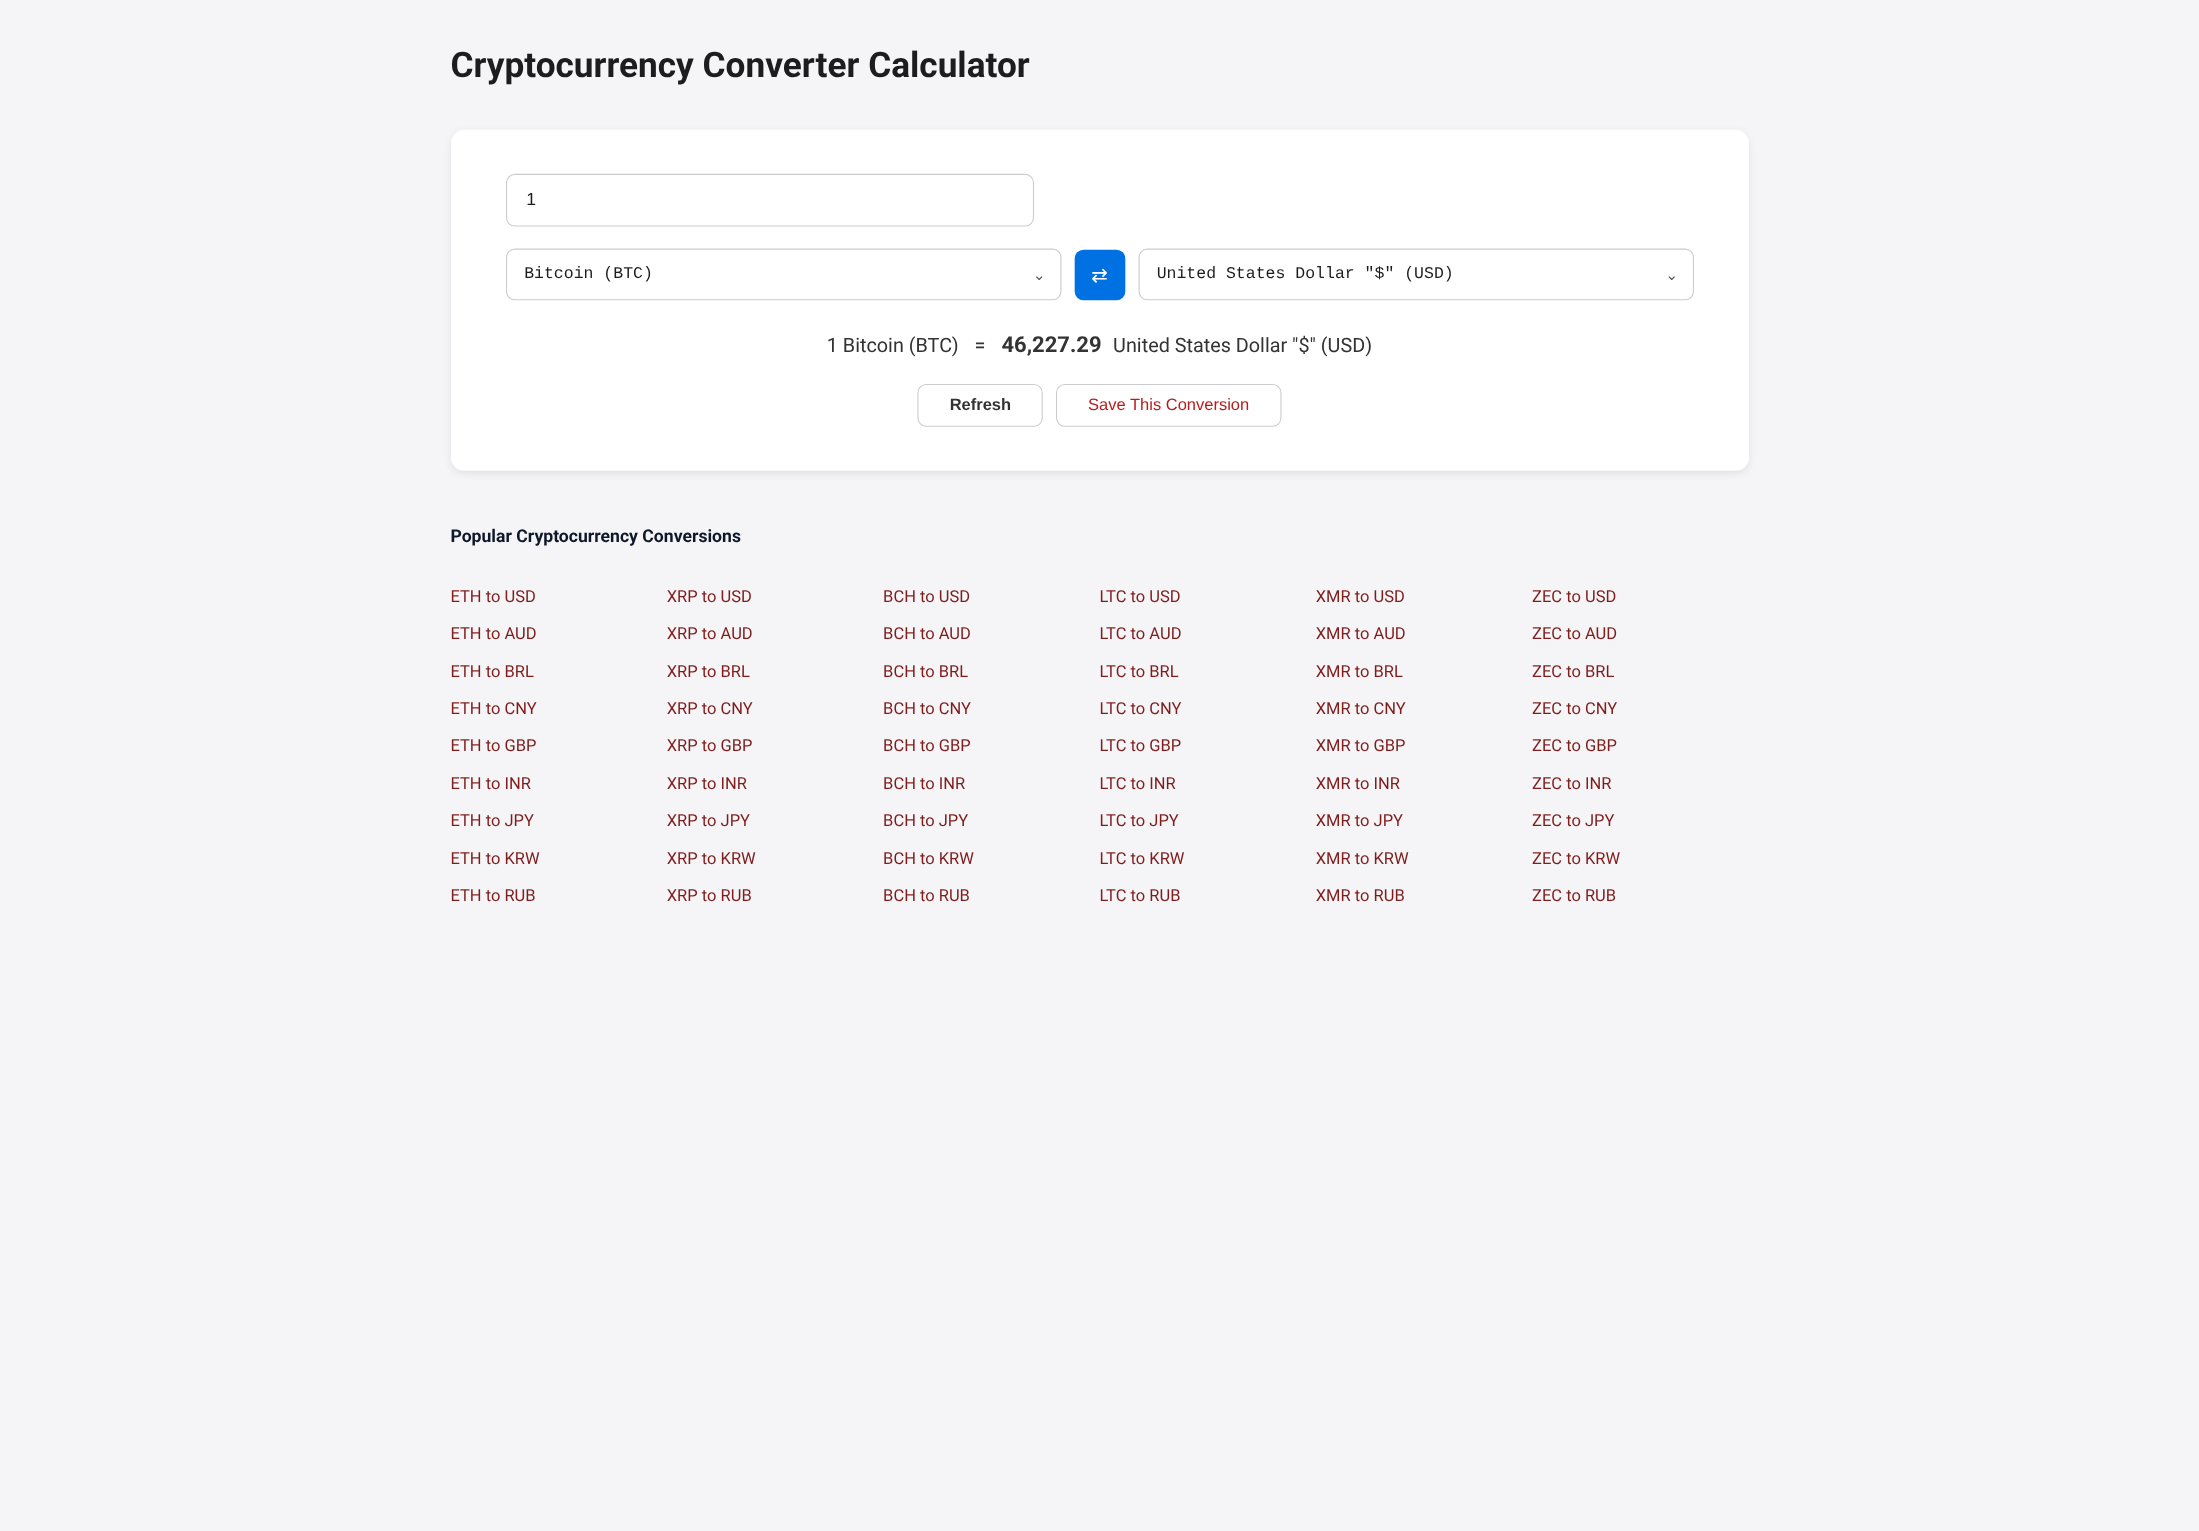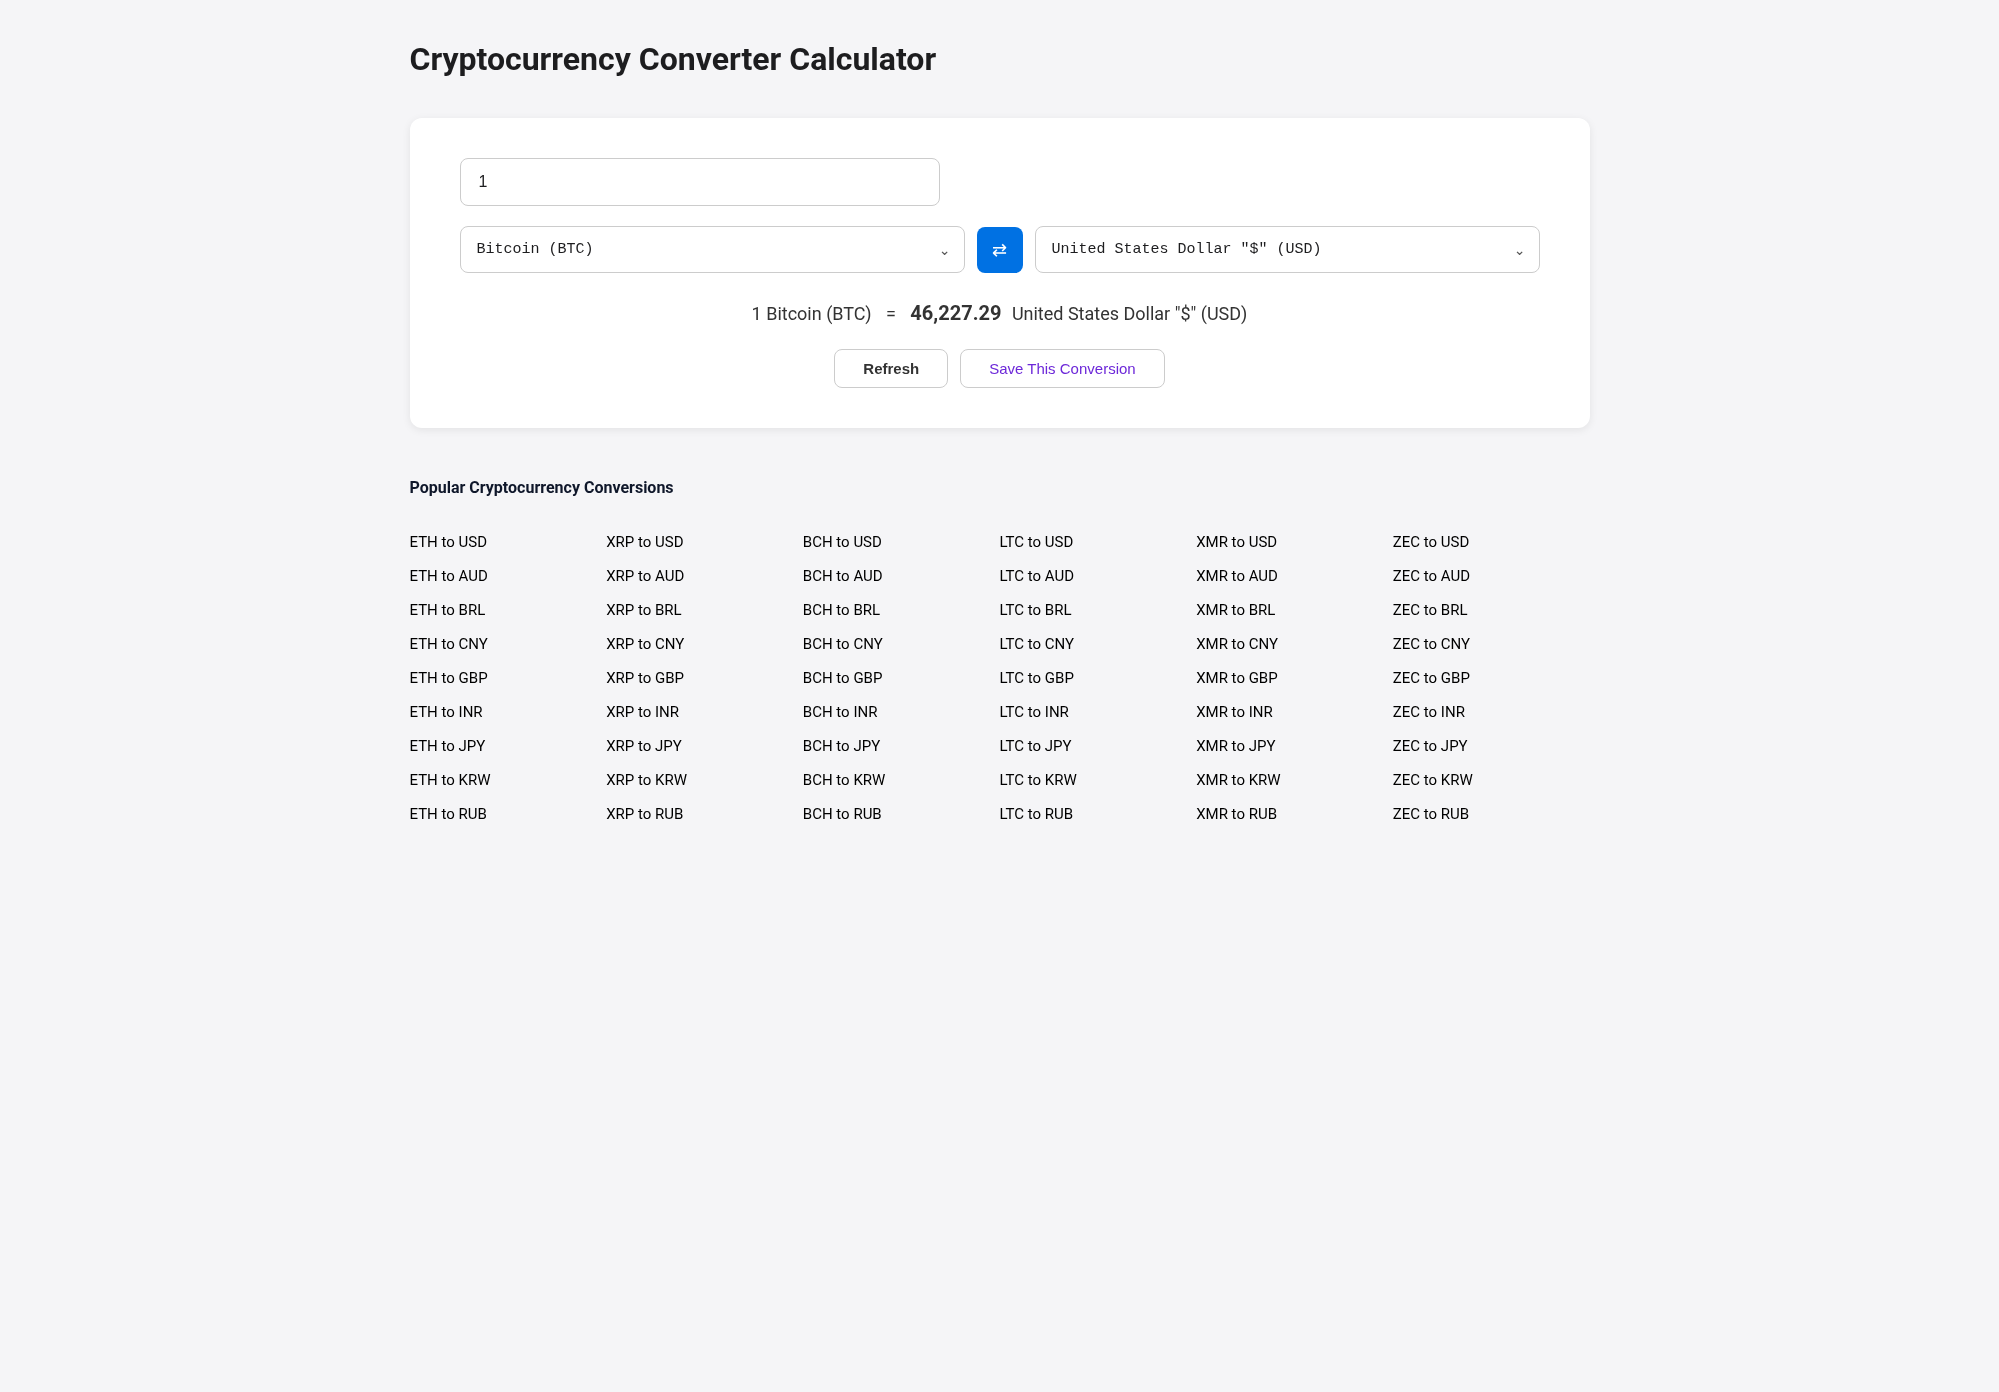--- a/index.html
+++ b/index.html
@@ -129,39 +129,39 @@
       cursor: pointer;
       font-weight: bold;
     }
 
     .btn-save {
       padding: 10px 28px;
       font-size: 15px;
       border: 1.5px solid #ccc;
       border-radius: 8px;
       background: #fff;
-      color: #6d28d9;
+      color: #b91c1c;
       cursor: pointer;
     }
 
     .popular-section-title {
       font-size: 16px;
       font-weight: 700;
       margin-bottom: 30px;
       color: #0f172a;
     }
 
     .conversions-grid {
       display: grid;
       grid-template-columns: repeat(6, 1fr);
       gap: 4px 0;
     }
 
     .conversion-link {
-      color: #000000;
+      color: #7f1d1d;
       font-size: 15px;
       text-decoration: none;
       padding: 6px 0;
       display: block;
     }
   </style>
 </head>
 <body>
 
 <div class="page-wrapper">

